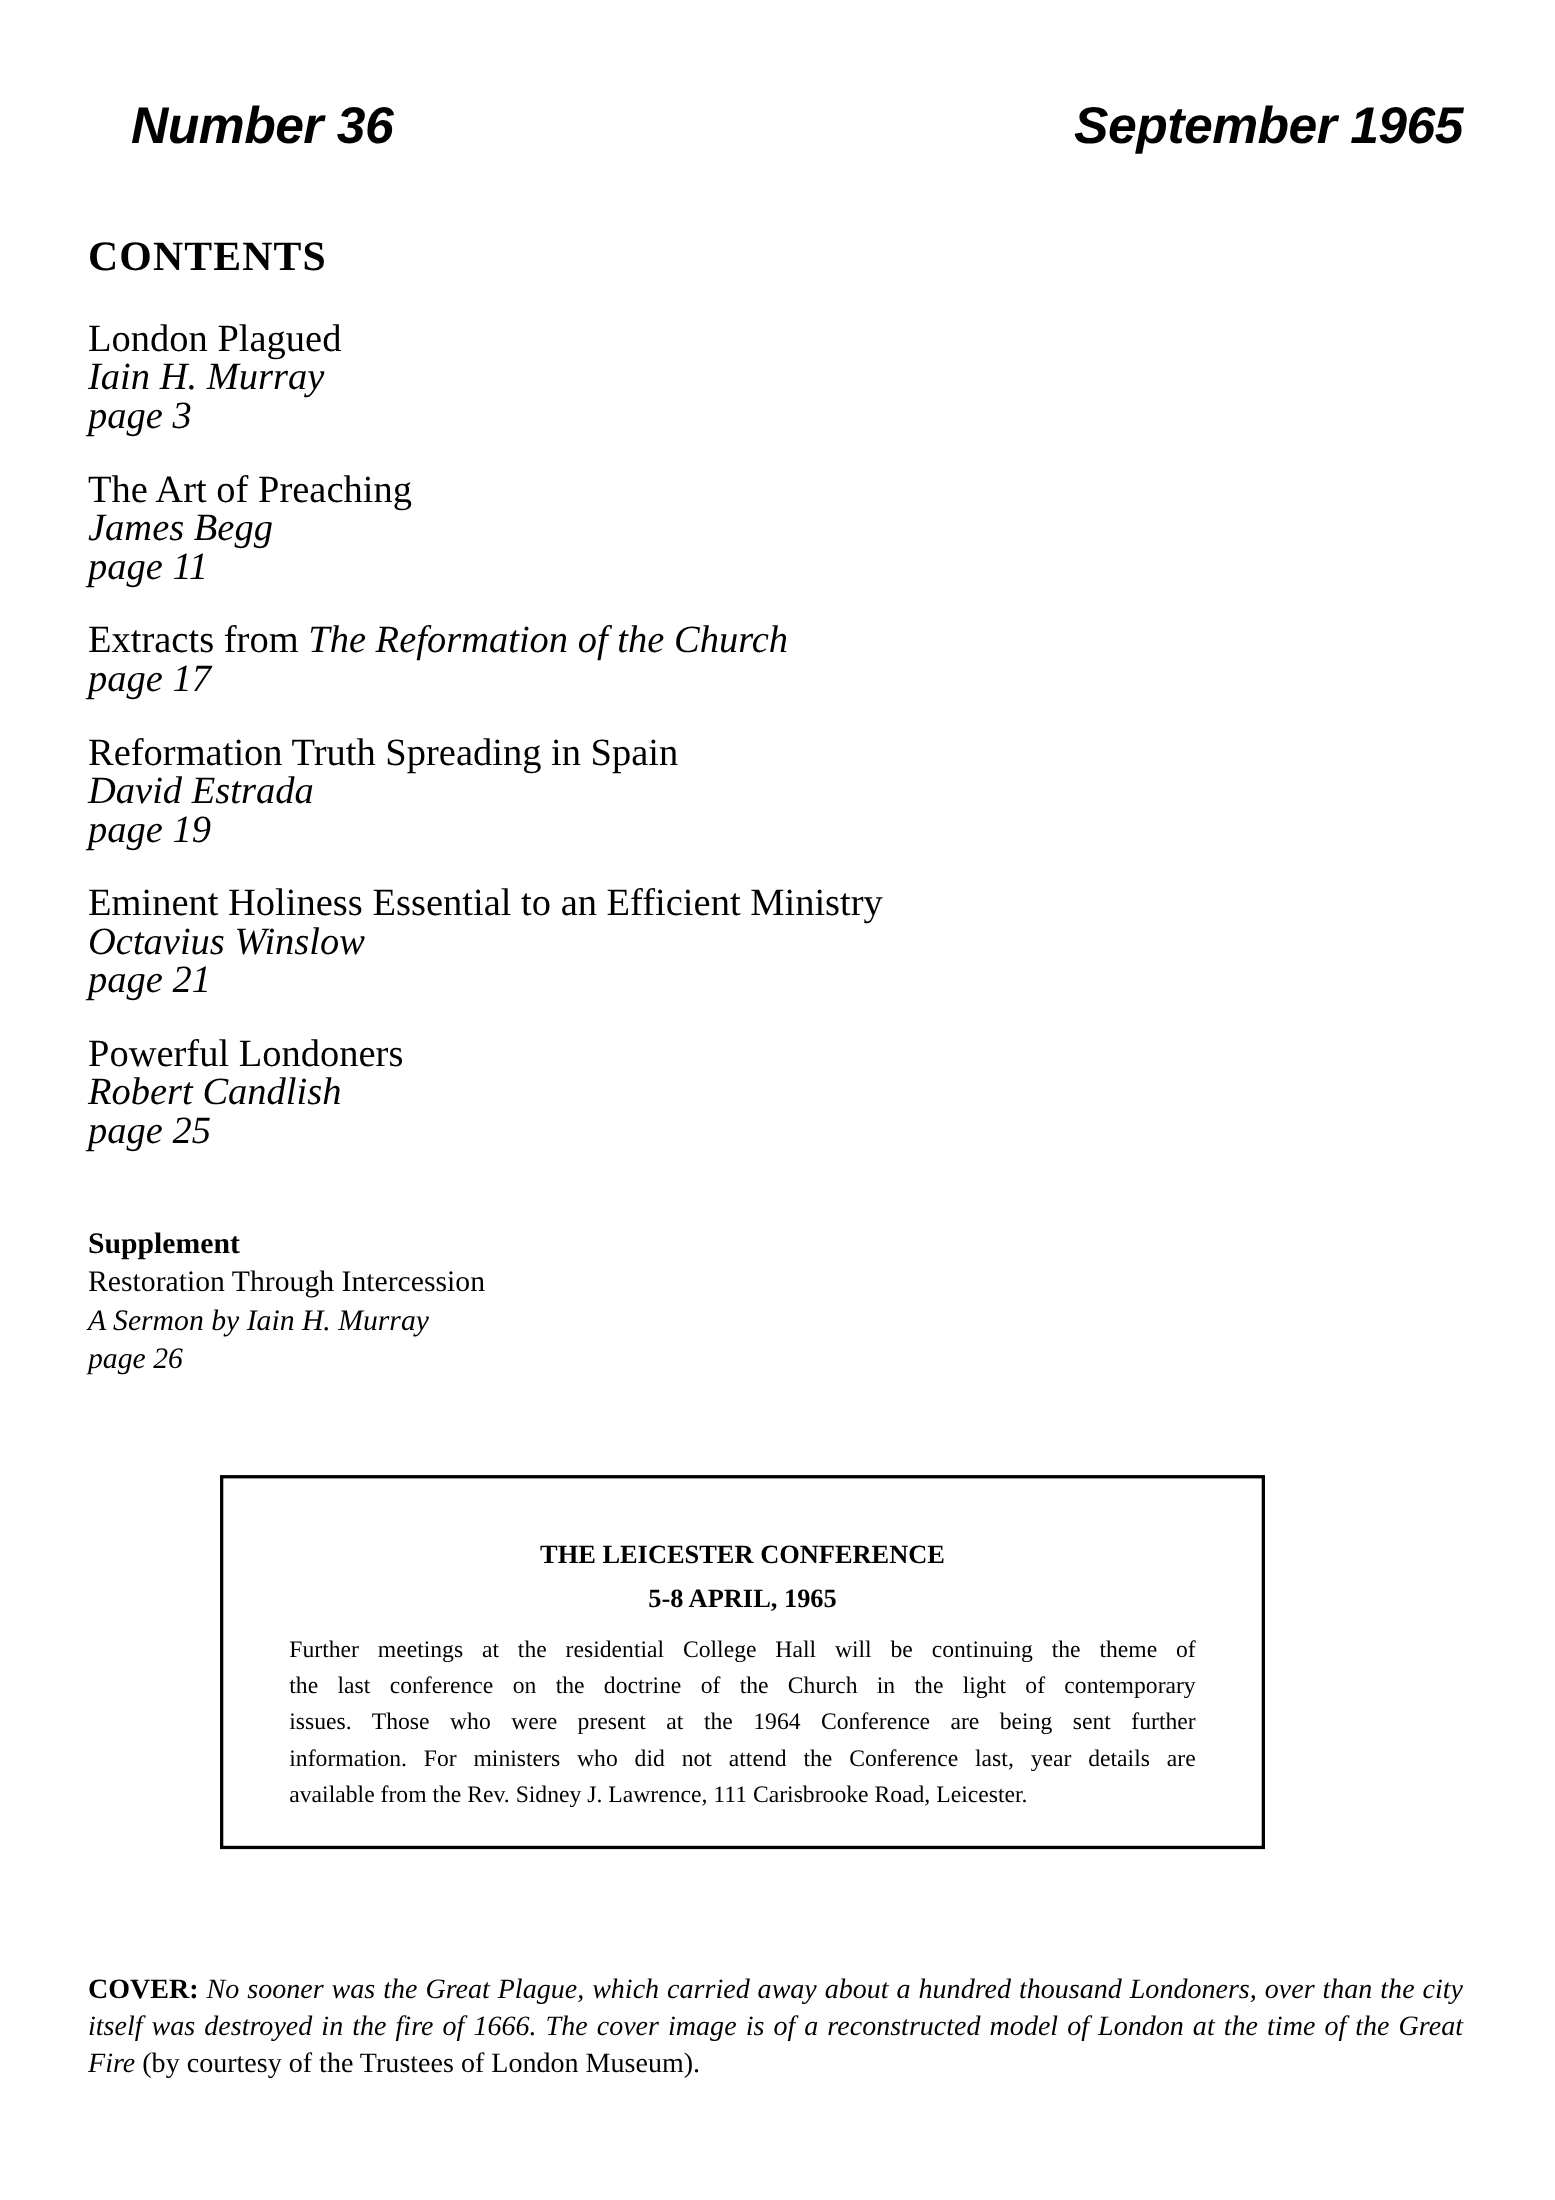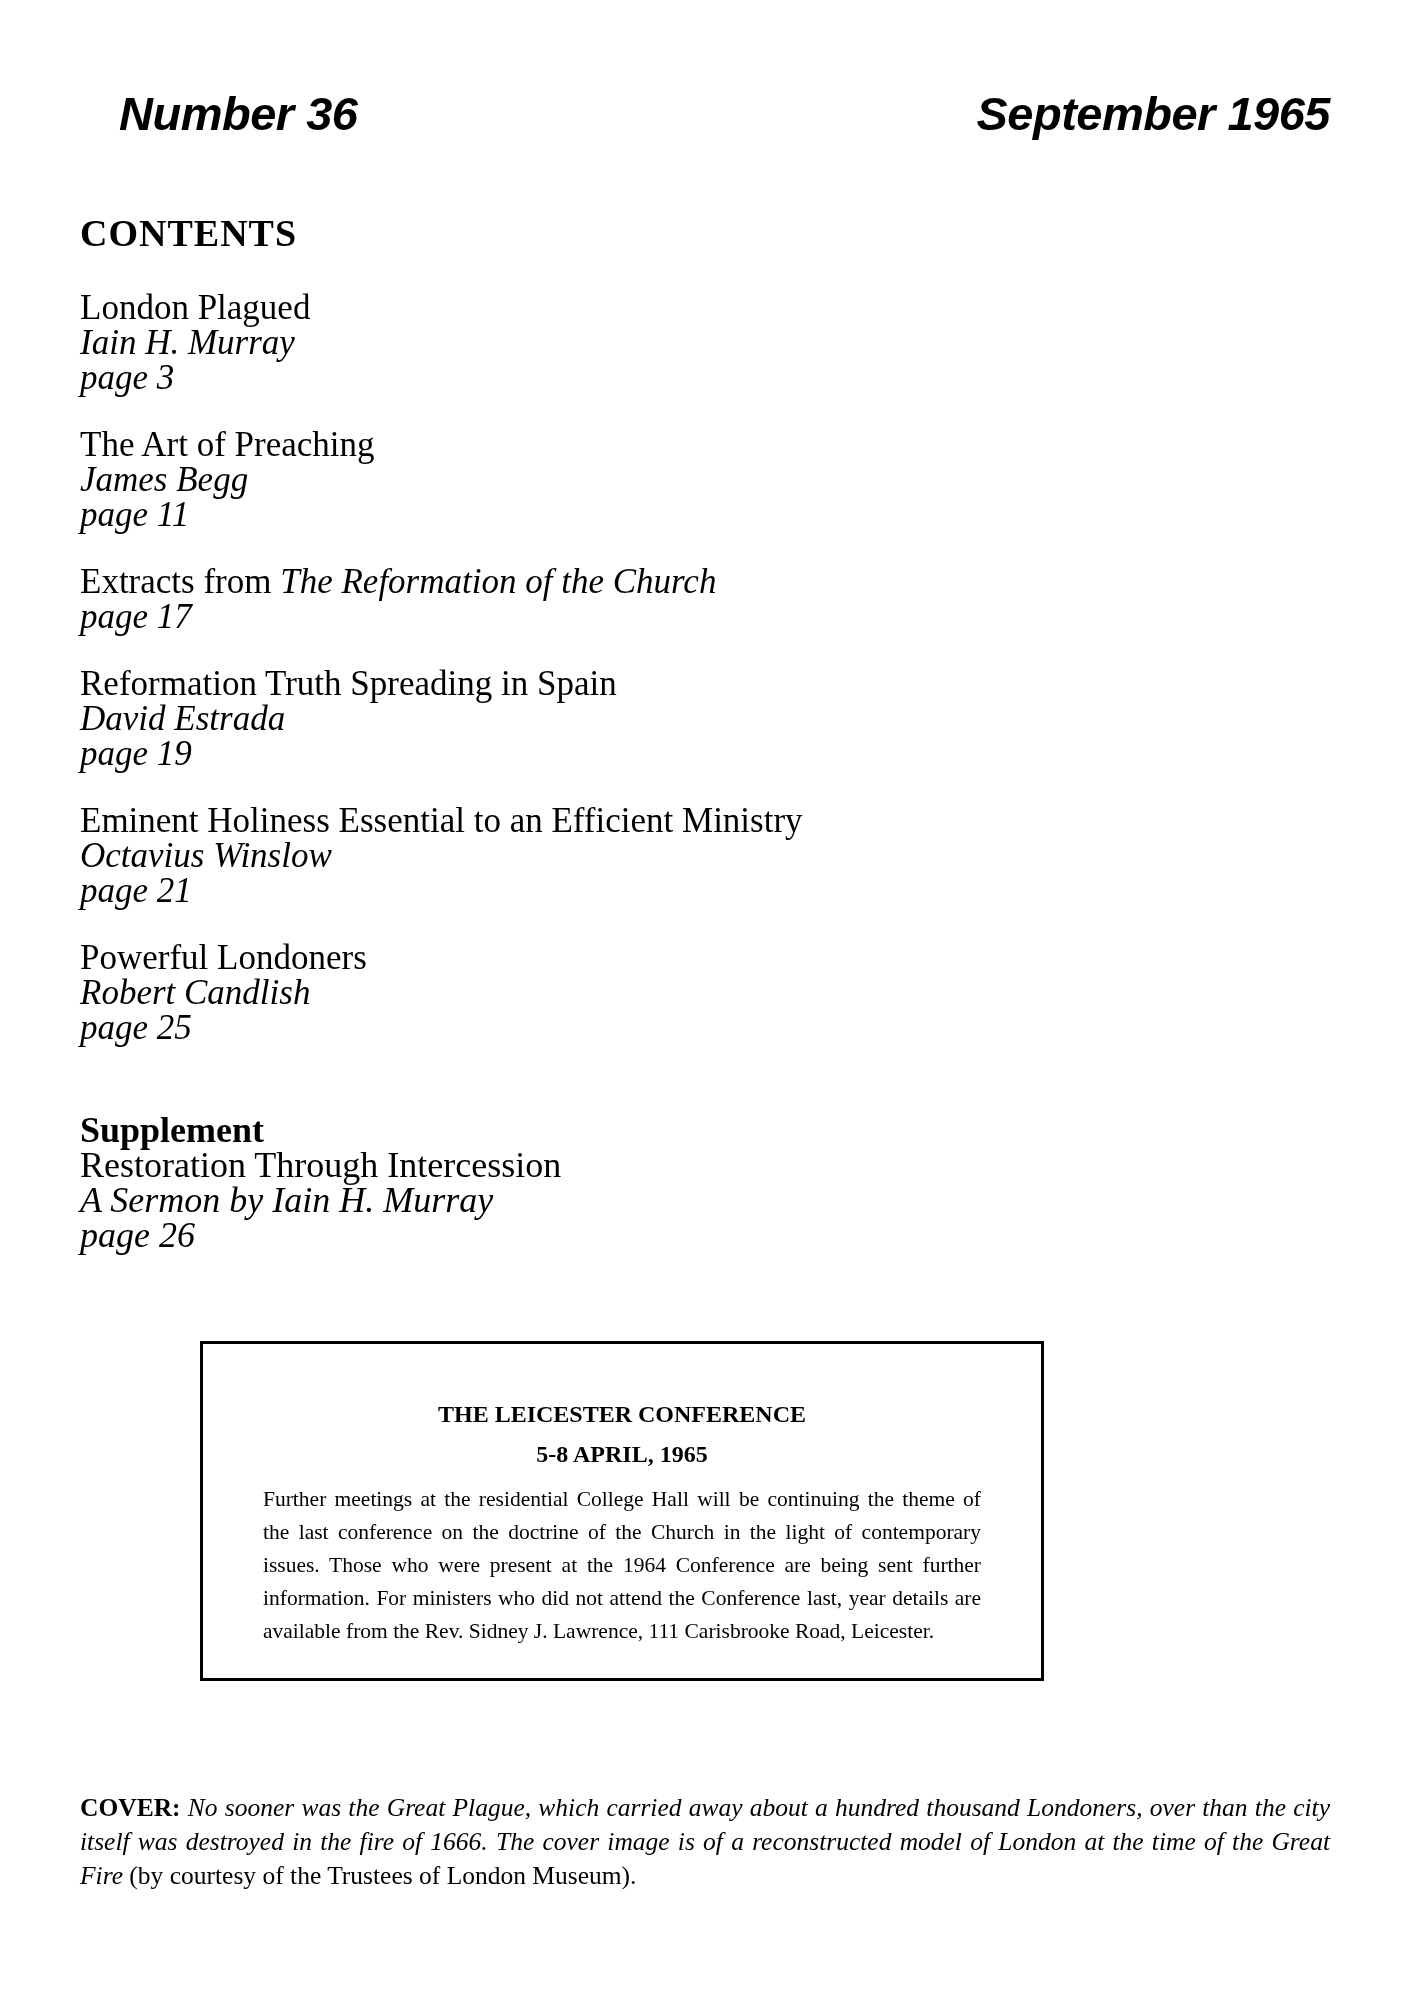--- a/index.html
+++ b/index.html
@@ -26,28 +26,28 @@
   .contents-heading {
     margin: 76px 0 0 0;
     font-size: 38px; font-weight: bold; line-height: 34px;
     letter-spacing: 1px;
   }
   .entries { margin-top: 40px; }
   .entry { font-size: 35px; line-height: 35px; margin-bottom: 32px; }
   .entry .author, .entry .pageno { font-style: italic; }
   .entry em { font-style: italic; }
 
-  .supplement { margin-top: 68px; font-size: 36px; line-height: 35px; }
+  .supplement { margin-top: 68px; font-size: 27px; line-height: 35px; }
   .sup-label { font-weight: bold; }
   .sup-byline, .sup-page { font-style: italic; }
 
   
   .conf-box {
     margin-top: 88px; margin-left: 120px;
-    width: 844px; box-sizing: border-box;
+    width: 950px; box-sizing: border-box;
     border: 3px solid #000;
     padding: 50px 60px 30px 60px;
   }
   .conf-title {
     text-align: center; font-weight: bold;
     font-size: 24px; line-height: 40px;
   }
   .conf-body { margin-top: 9px; font-size: 21.5px; line-height: 33px; }
   .conf-line { text-align: justify; text-align-last: justify; }
   .conf-line.last { text-align-last: left; }

